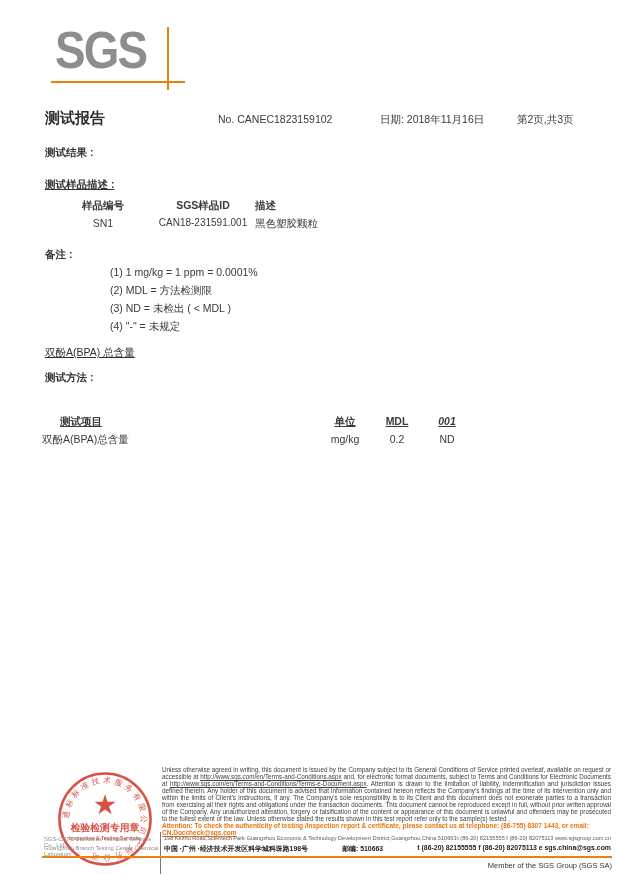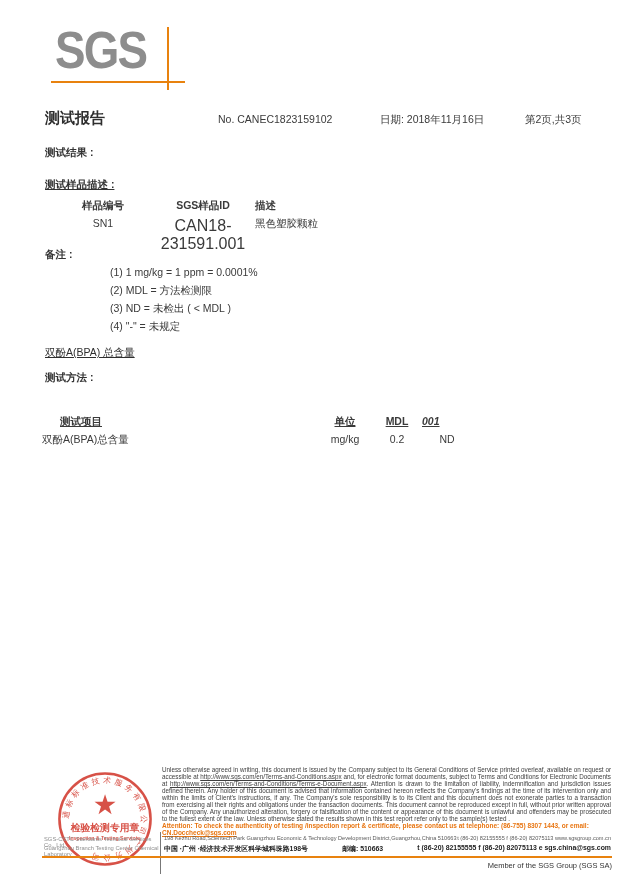--- a/index.html
+++ b/index.html
@@ -14,44 +14,44 @@
     position:absolute; left:55px; top:20px;
     font-size:52px; font-weight:800; color:#8d8d8d;
     letter-spacing:-2px; transform:scale(0.88,1.0); transform-origin:left top;
   }
   .logo-hline { position:absolute; left:51px; top:81px; width:134px; height:2px; background:#e8820e; }
   .logo-vline { position:absolute; left:167px; top:27px; width:2px; height:63px; background:#e8820e; }
   
   .doc-title   { position:absolute; left:45px;  top:109px; font-size:15px; font-weight:bold; color:#2e2e2e; }
   .report-no   { position:absolute; left:218px; top:113px; font-size:10.5px; }
   .date-txt    { position:absolute; left:380px; top:113px; font-size:10.5px; }
-  .page-info   { position:absolute; left:517px; top:113px; font-size:10.5px;margin-left:8px; }
+  .page-info   { position:absolute; left:517px; top:113px; font-size:10.5px; }
   
   .lbl { font-weight:bold; font-size:10.5px; color:#333; }
   .sec-results     { position:absolute; left:45px; top:146px; }
   .sec-sample-desc { position:absolute; left:45px; top:178px; text-decoration:underline; }
   .s-h1 { position:absolute; left:60px;  width:86px;  top:199px; text-align:center; font-weight:bold; font-size:10.5px; }
   .s-h2 { position:absolute; left:146px; width:114px; top:199px; text-align:center; font-weight:bold; font-size:10.5px; }
   .s-h3 { position:absolute; left:255px; top:199px; font-weight:bold; font-size:10.5px; }
   .s-v1 { position:absolute; left:60px;  width:86px;  top:217px; text-align:center; font-size:10.5px; }
-  .s-v2 { position:absolute; left:146px; width:114px; top:217px; text-align:center; font-size:16px; }
+  .s-v2 { position:absolute; left:146px; width:114px; top:217px; text-align:center; font-size:10px; }
   .s-v3 { position:absolute; left:255px; top:217px; font-size:10.5px; }
   .sec-notes { position:absolute; left:45px; top:248px; }
   .note { position:absolute; left:110px; font-size:10.5px; }
   .note-1 { top:266px; } .note-2 { top:284px; } .note-3 { top:302px; } .note-4 { top:320px; }
   .bpa-title { position:absolute; left:45px; top:346px; font-size:10.5px; font-weight:normal; text-decoration:underline; color:#2e2e2e; }
   .method-label { position:absolute; left:45px; top:371px; }
   .method-text  { position:absolute; left:110px; top:369px; width:480px; font-size:10.5px; line-height:17.5px; text-align:justify; }
   
   .rt { font-size:10.5px; }
   .rt-head { font-weight:bold; text-decoration:underline; }
   .rt-item-h { position:absolute; left:60px;  top:415px; }
   .rt-unit-h { position:absolute; left:318px; width:54px; top:415px; text-align:center; }
   .rt-mdl-h  { position:absolute; left:372px; width:50px; top:415px; text-align:center; }
-  .rt-001-h  { position:absolute; left:422px; width:50px; top:415px; font-style:italic; }
+  .rt-001-h  { position:absolute; left:422px; width:50px; top:415px; text-align:center; font-style:italic; }
   .rt-item   { position:absolute; left:42px;  top:433px; }
   .rt-unit   { position:absolute; left:318px; width:54px; top:433px; text-align:center; }
   .rt-mdl    { position:absolute; left:372px; width:50px; top:433px; text-align:center; }
   .rt-001    { position:absolute; left:422px; width:50px; top:433px; text-align:center; }
   
   .disclaimer {
     position:absolute; left:162px; top:767px; width:449px;
     font-size:6.3px; line-height:6.95px; text-align:justify; color:#404040;
   }
   .disclaimer .lnk { text-decoration:underline; color:#404040; }

